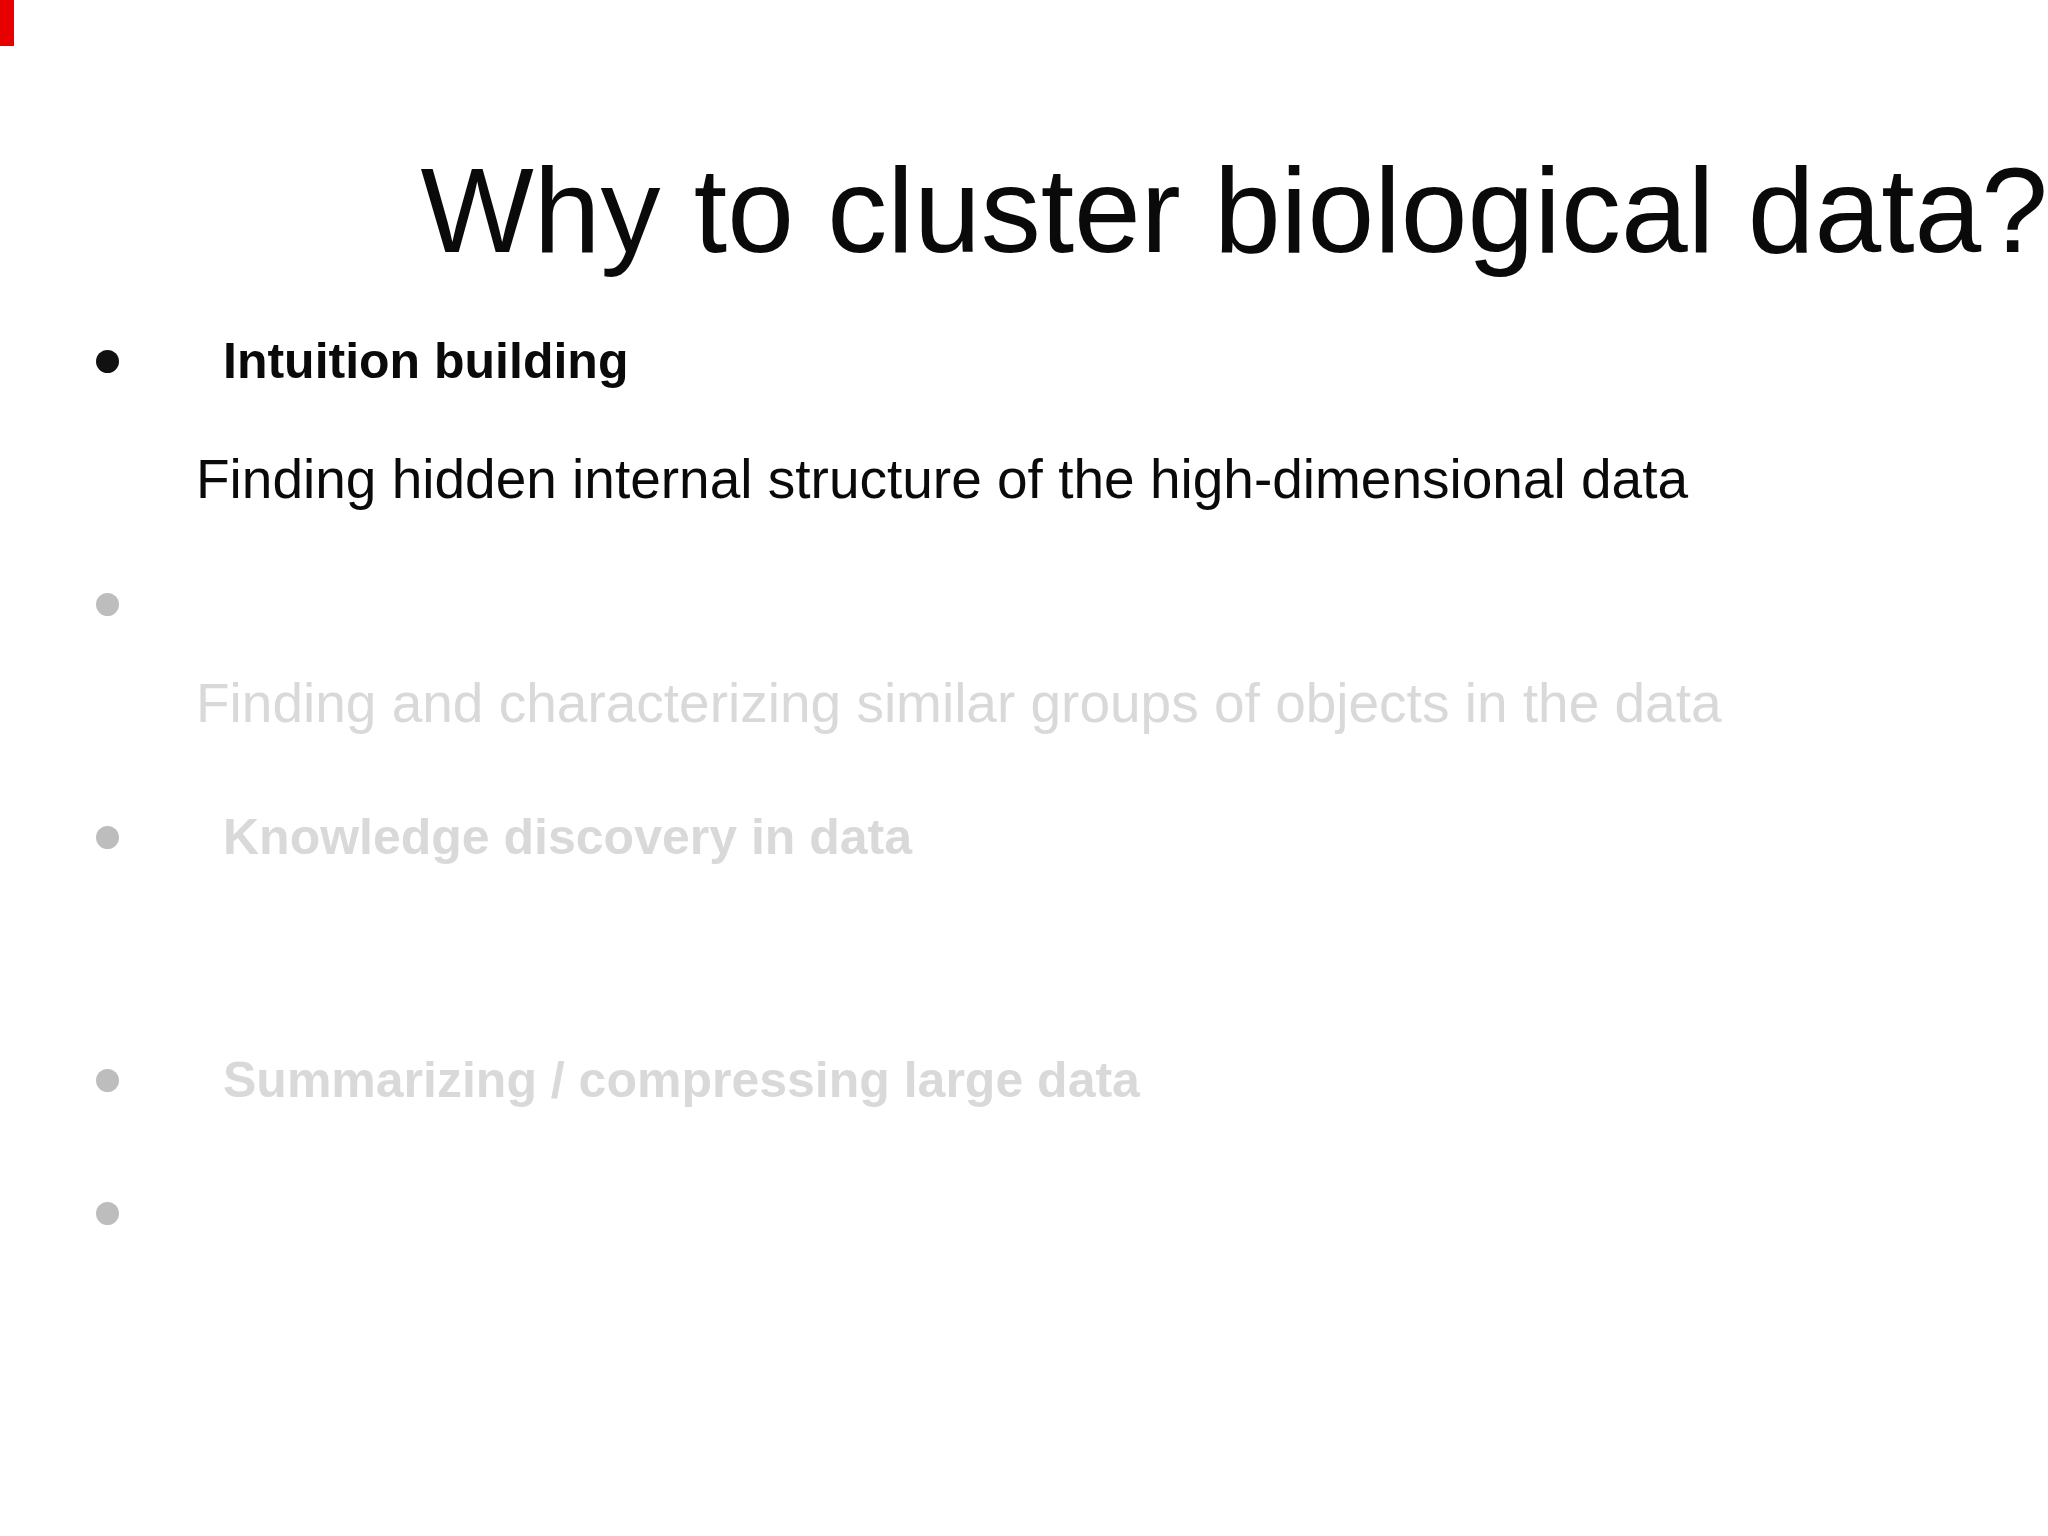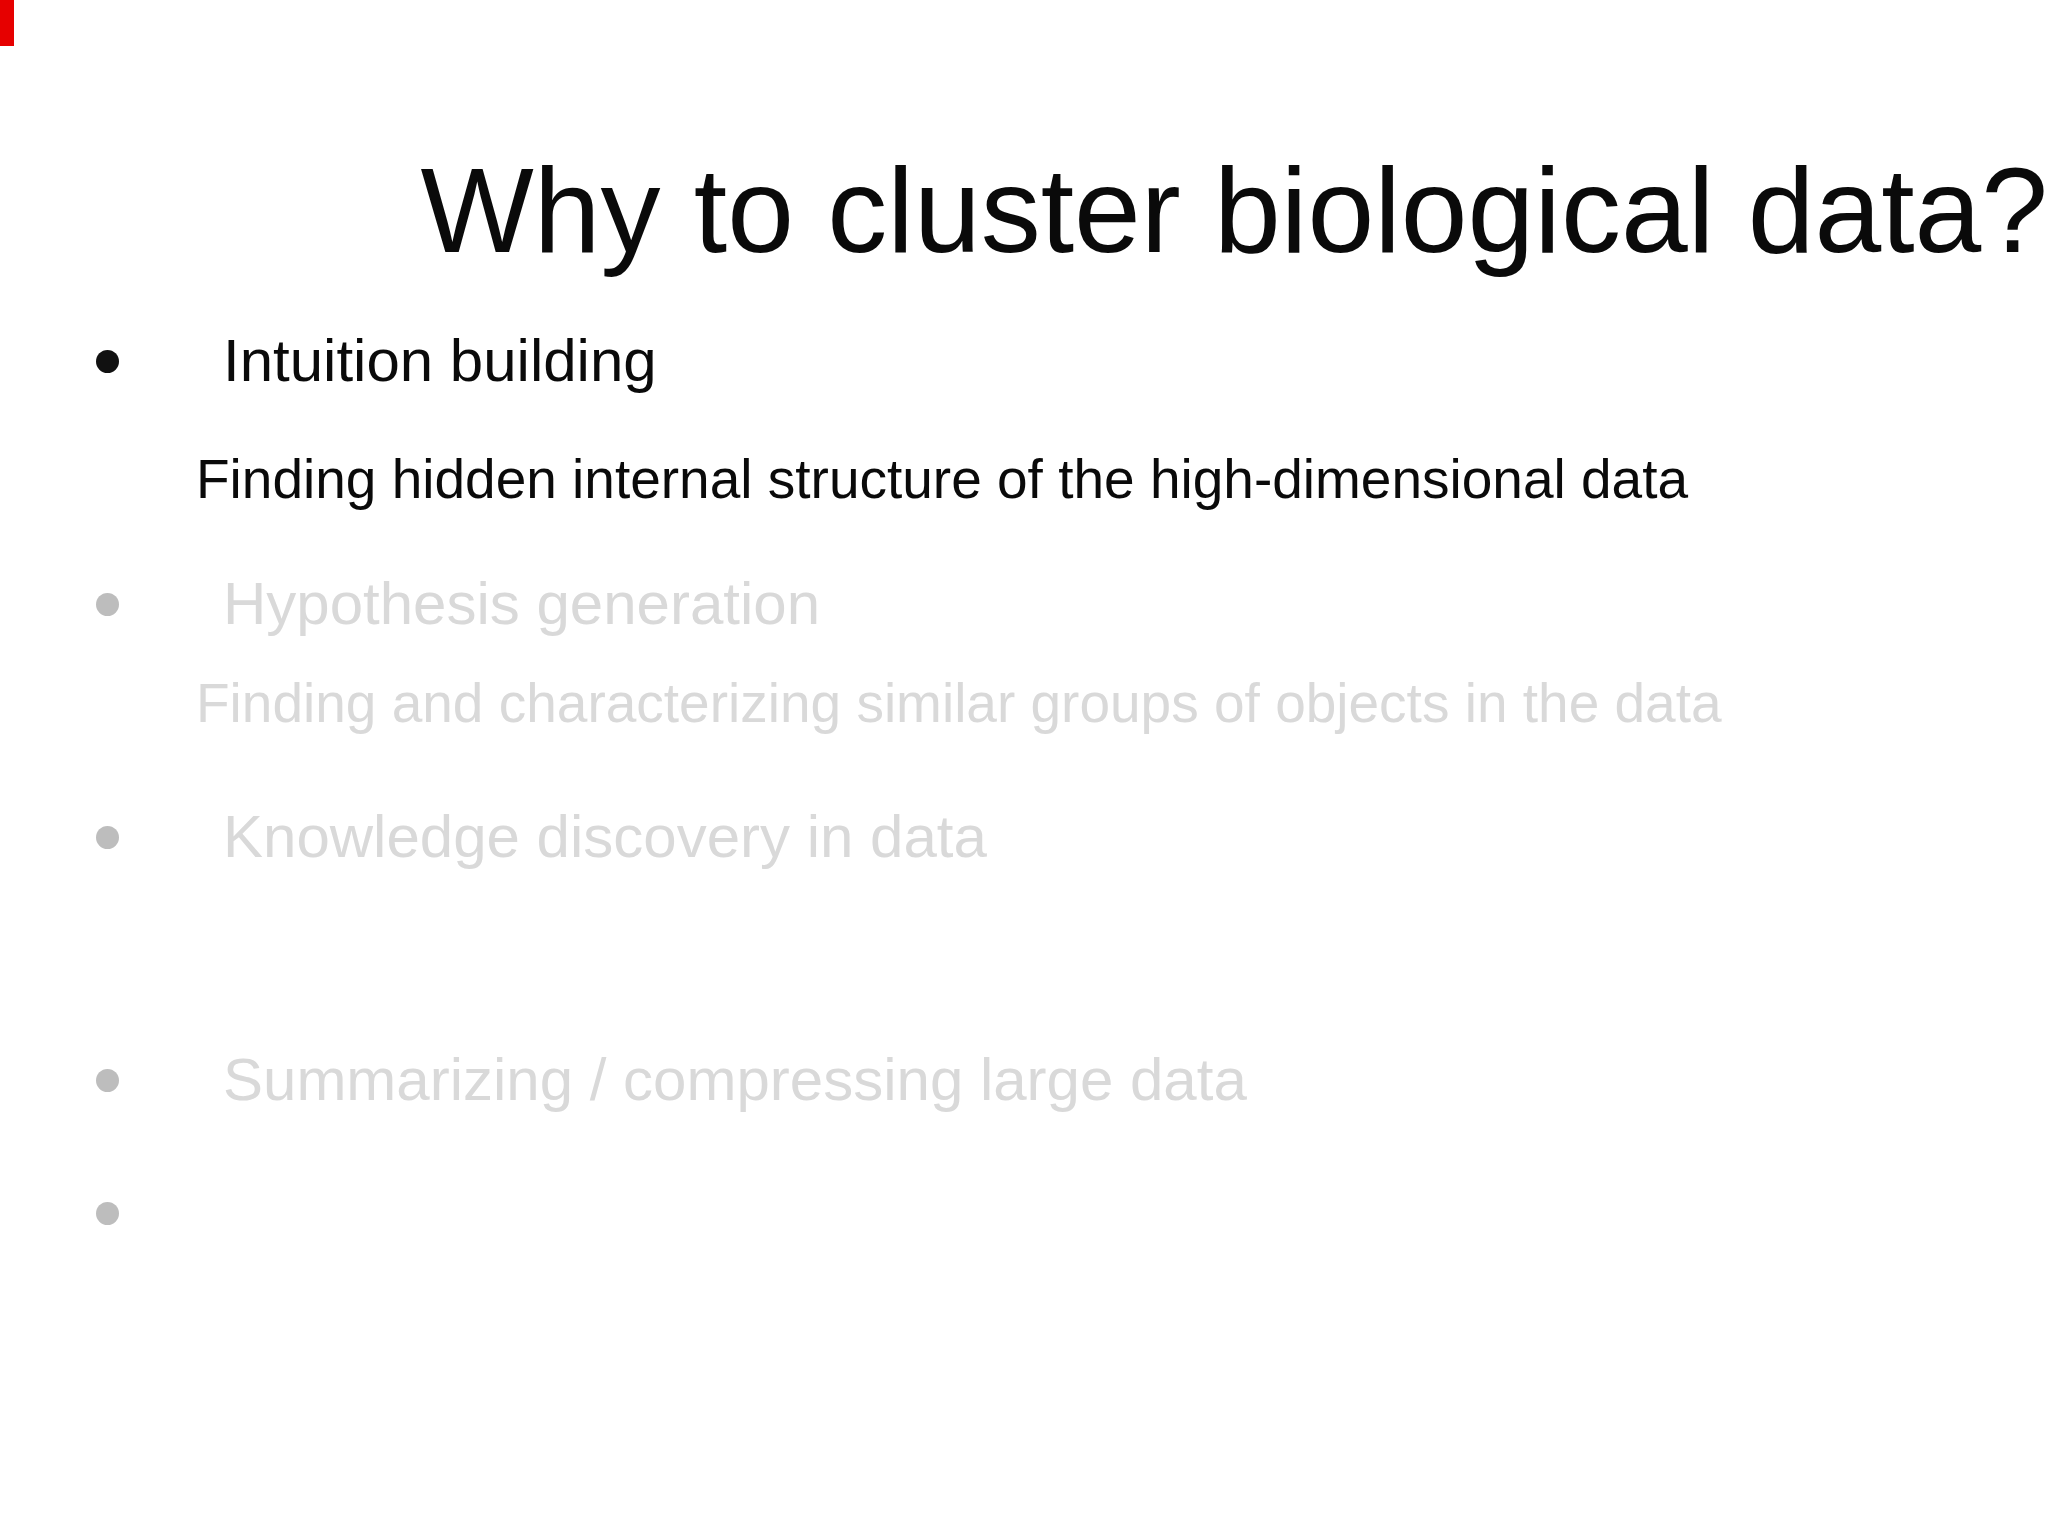--- a/index.html
+++ b/index.html
@@ -44,23 +44,23 @@
     white-space: nowrap;
   }
   .bullet-dot {
     width: 23px;
     height: 23px;
     border-radius: 50%;
     flex: 0 0 auto;
     margin-right: 104px;
   }
   .bullet-label {
-    font-size: 60px;
+    font-size: 50px;
     line-height: 1.1;
-    font-weight: 400;
+    font-weight: 700;
   }
   .sub-line {
     position: absolute;
     left: 196px;
     font-size: 55px;
     line-height: 1.15;
     font-weight: 400;
     white-space: nowrap;
   }
   .active .bullet-label, .sub-line.active { color: var(--active-text, #0a0a0a); }
@@ -87,21 +87,20 @@
   <h1 class="title">Why to cluster biological data?</h1>
 
   <div class="bullet-row row-1 active">
     <span class="bullet-dot"></span>
     <span class="bullet-label">Intuition building</span>
   </div>
   <div class="sub-line sub-1 active">Finding hidden internal structure of the high-dimensional data</div>
 
   <div class="bullet-row row-2 faded">
     <span class="bullet-dot"></span>
-    <span class="bullet-label">Hypothesis generation</span>
   </div>
   <div class="sub-line sub-2 faded">Finding and characterizing similar groups of objects in the data</div>
 
   <div class="bullet-row row-3 faded">
     <span class="bullet-dot"></span>
     <span class="bullet-label">Knowledge discovery in data</span>
   </div>
 
   <div class="bullet-row row-4 faded">
     <span class="bullet-dot"></span>

